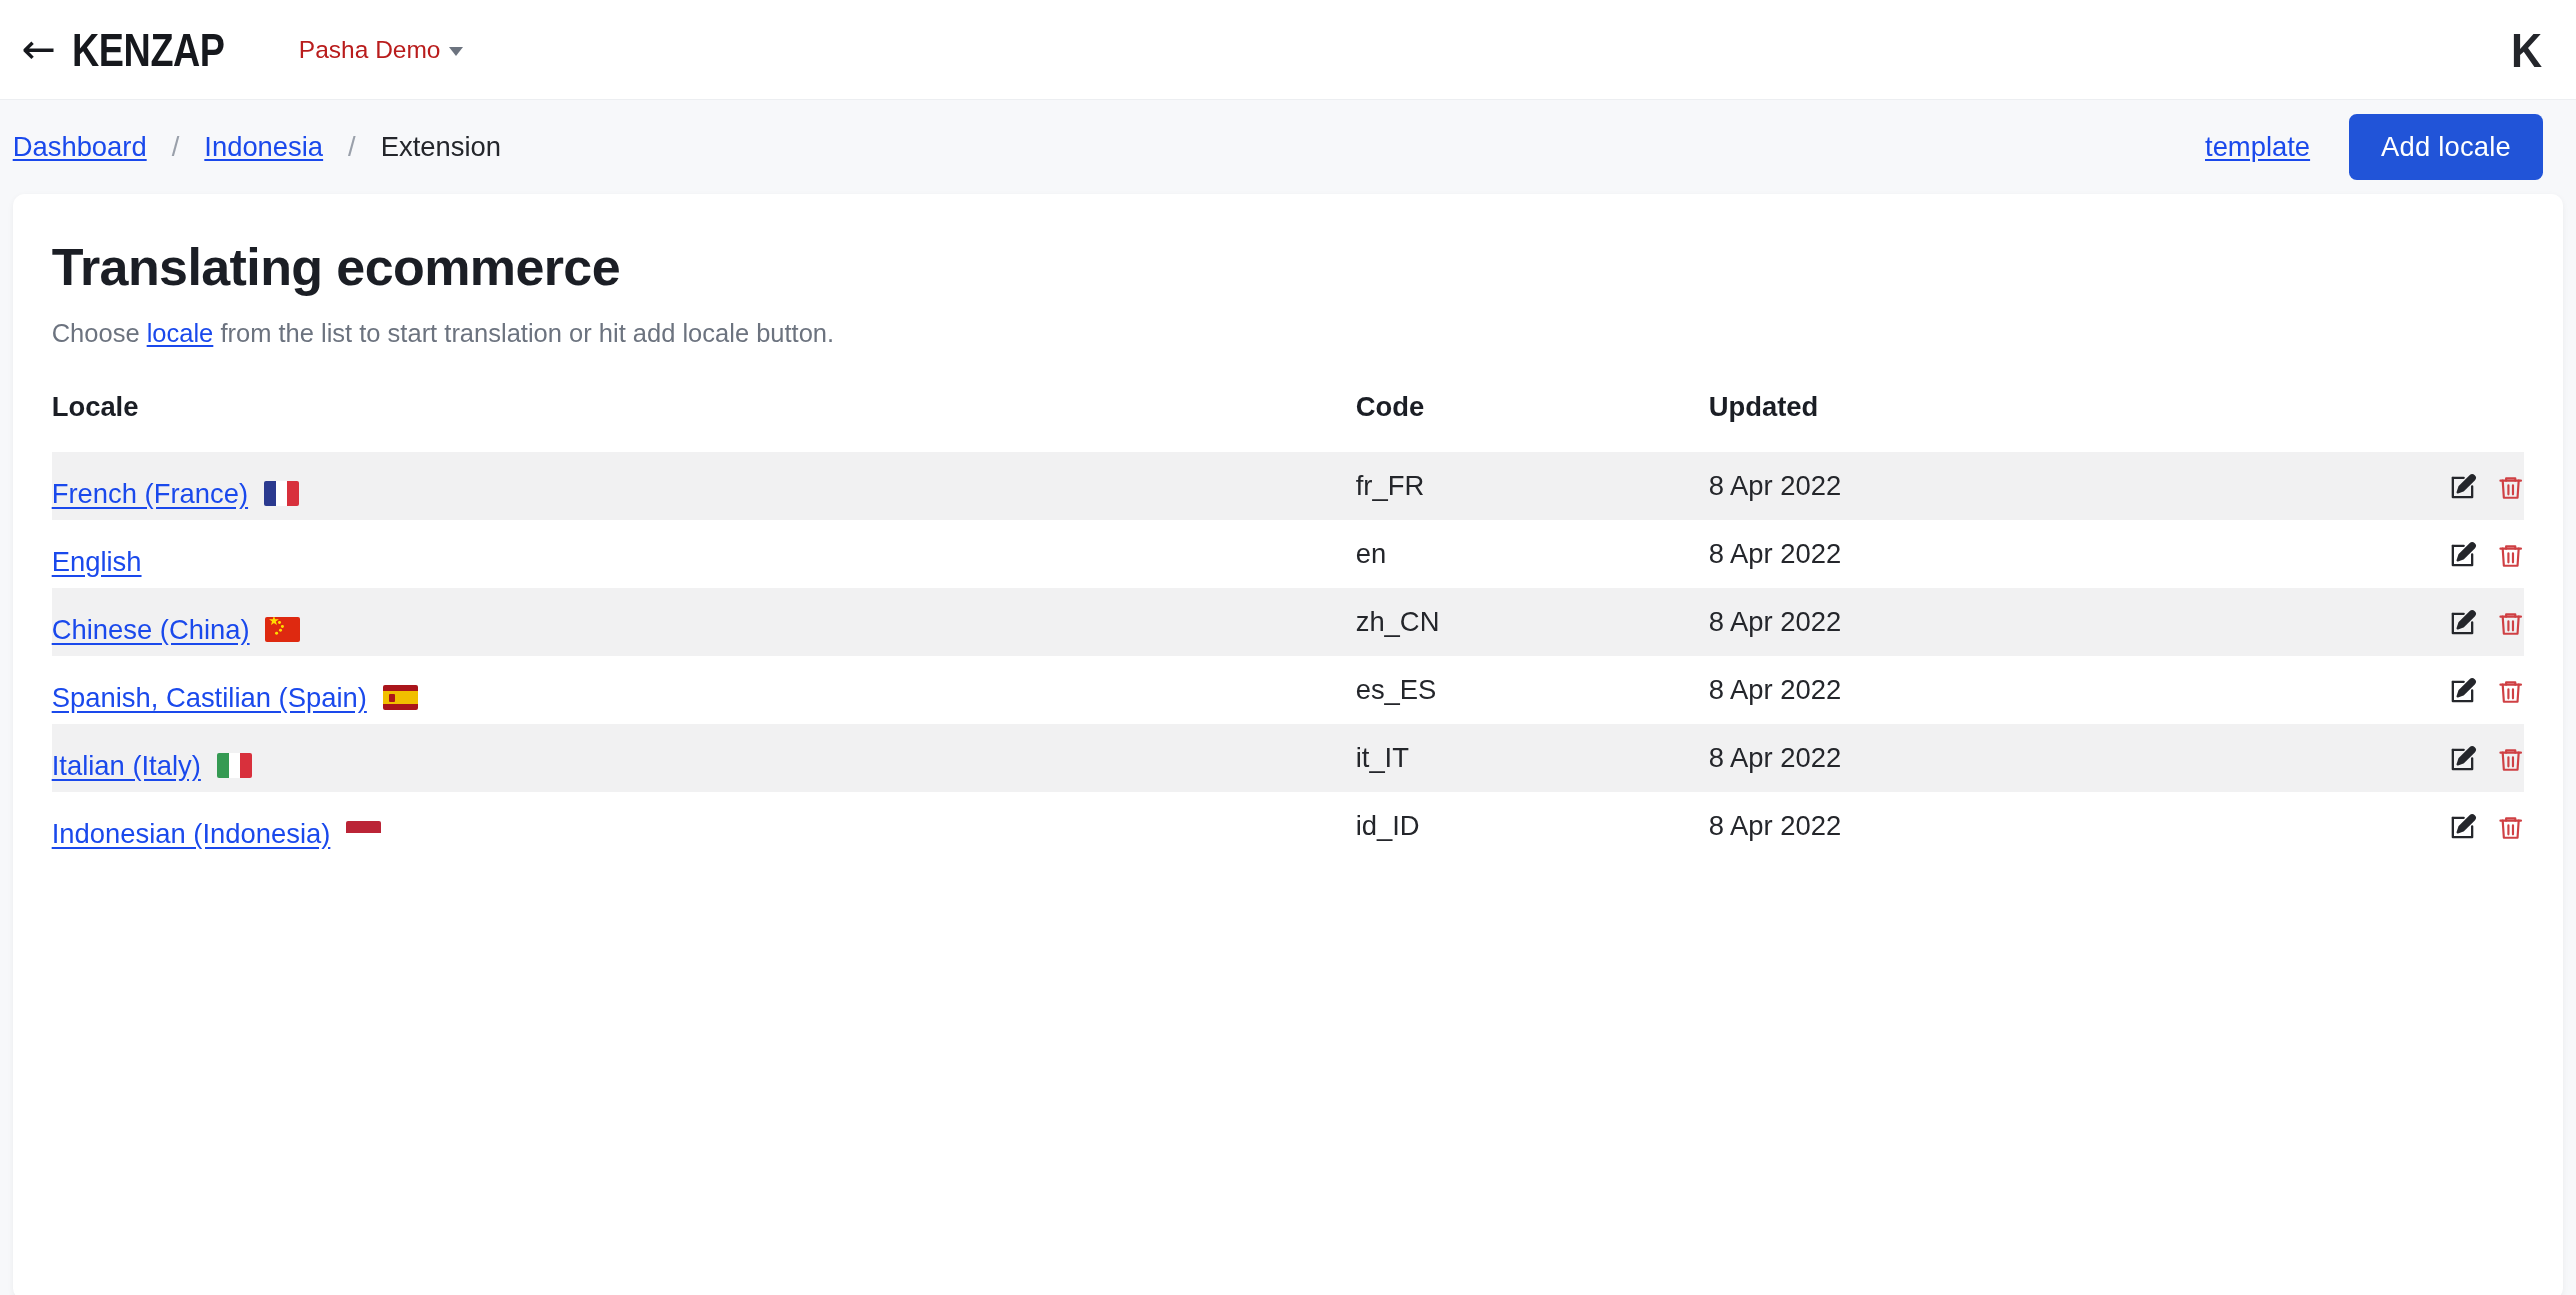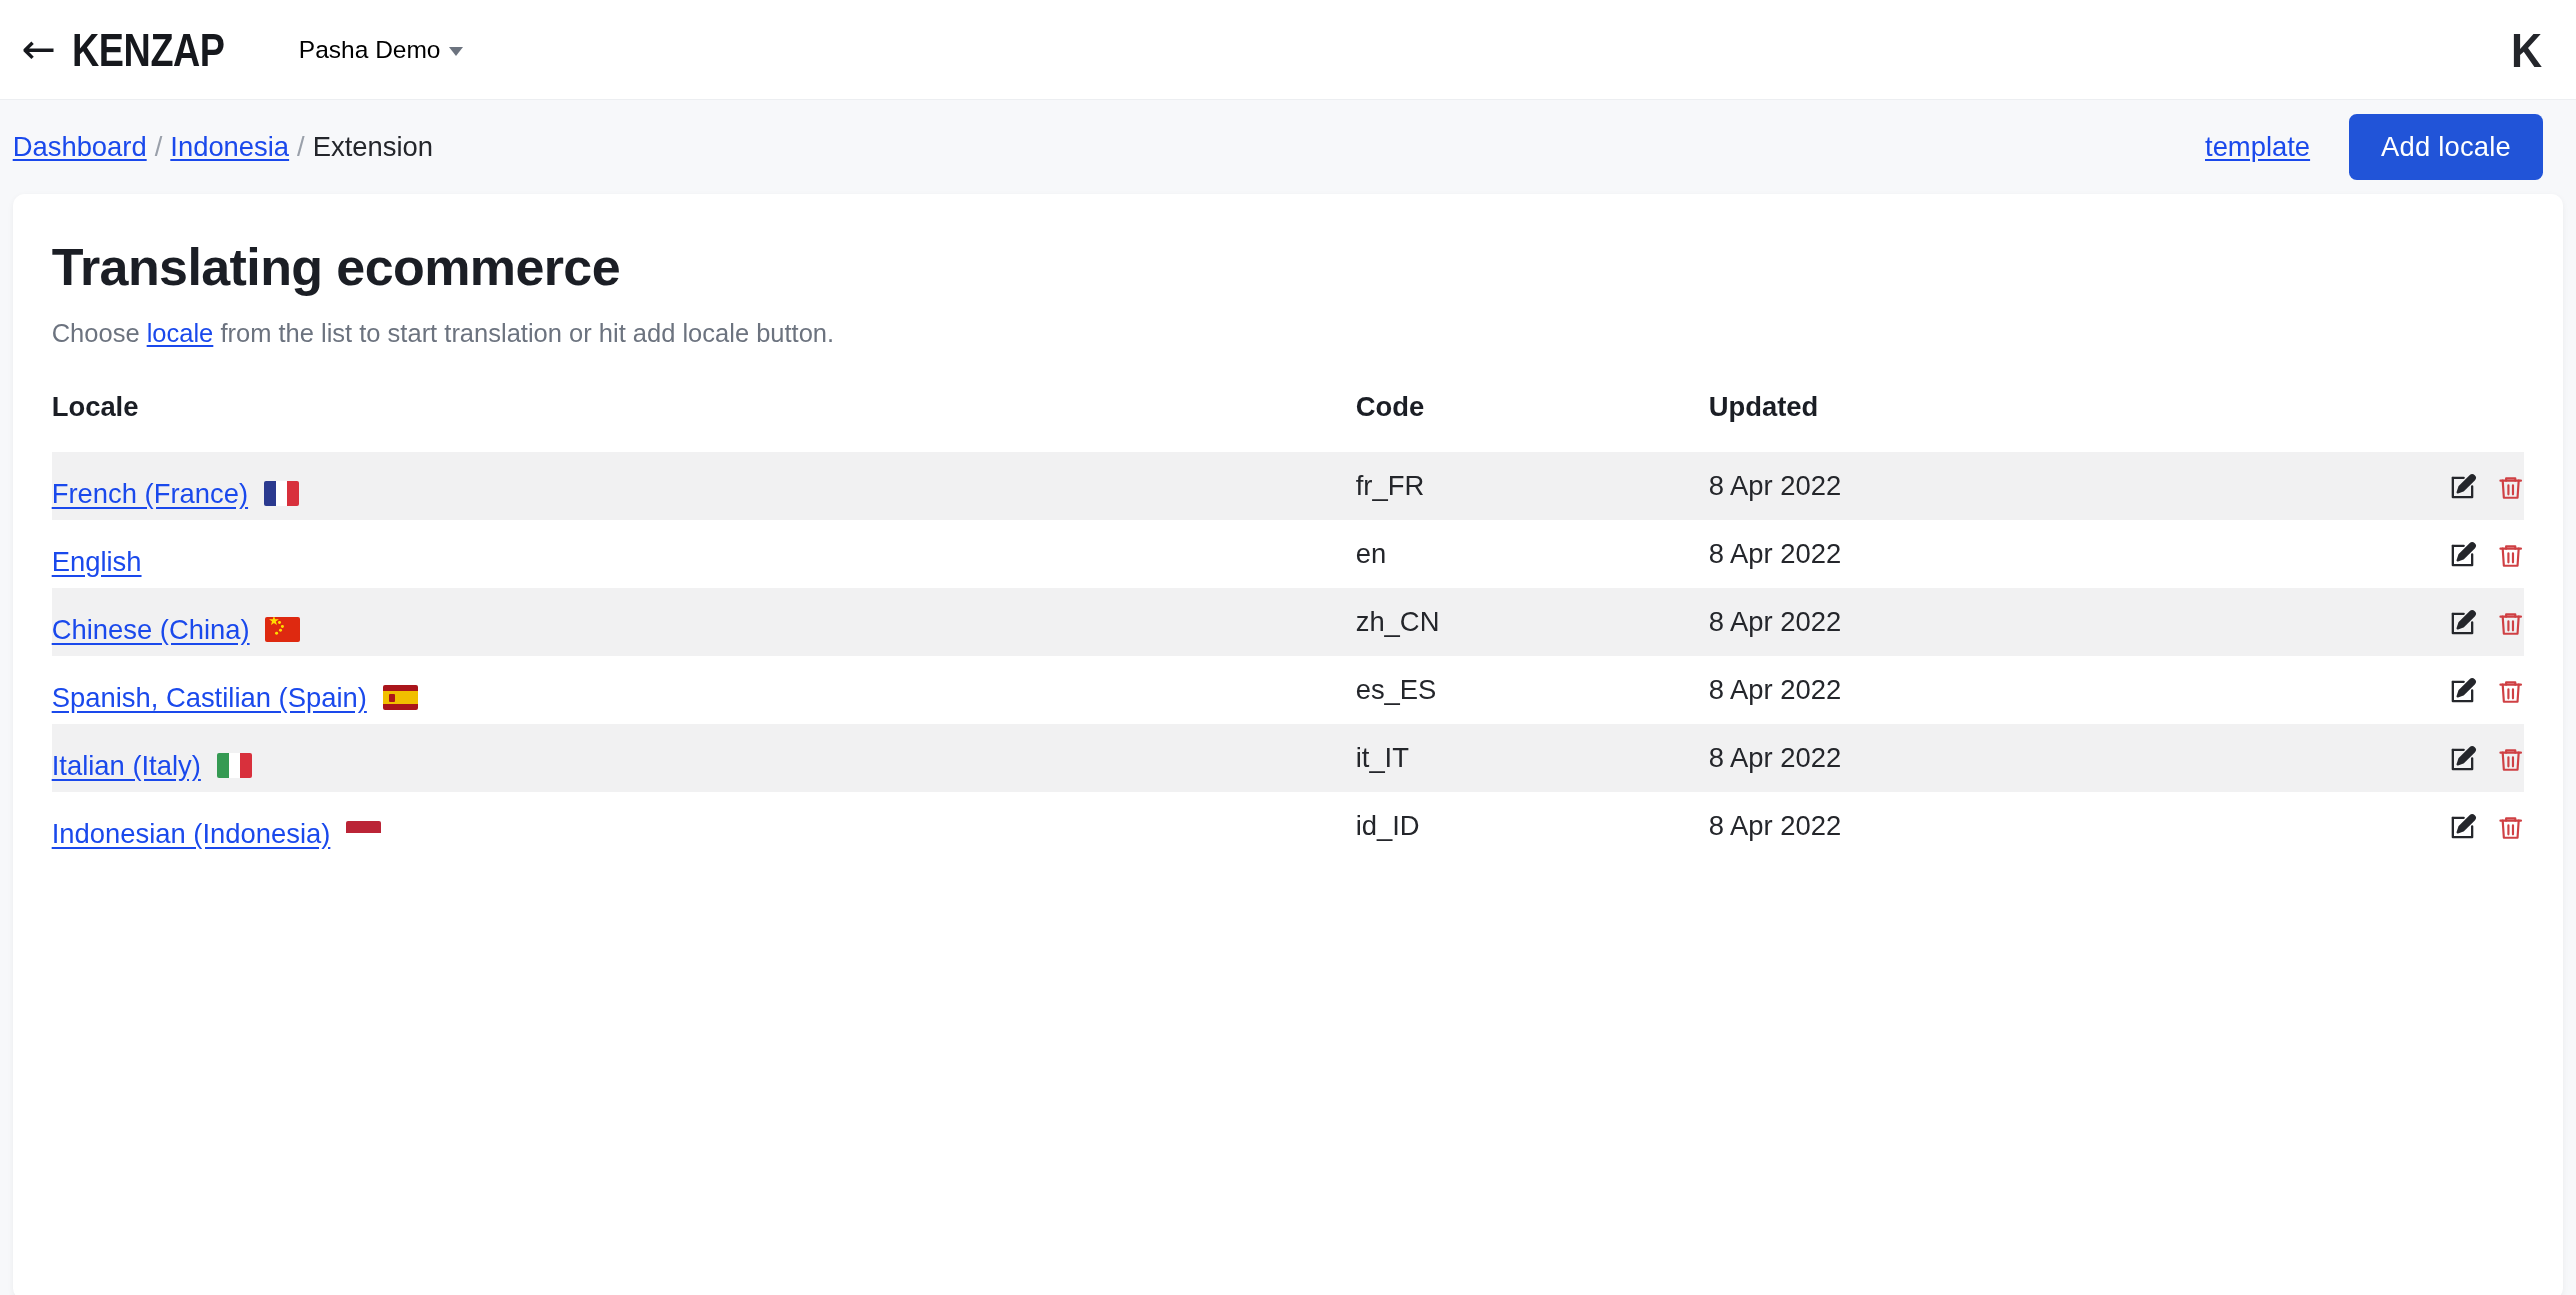--- a/index.html
+++ b/index.html
@@ -35,21 +35,21 @@
     font-size: 46px;
     font-weight: 700;
     letter-spacing: -0.5px;
     color: #16181d;
     transform: scaleX(0.82);
     transform-origin: left center;
     margin-right: 23.5px;
   }
   .site-select {
     font-size: 24.5px;
-    color: #000000;
+    color: #b91c1c;
     margin-left: 17.6px;
     display: flex;
     align-items: center;
     gap: 8.8px;
     cursor: pointer;
   }
   .caret {
     width: 0; height: 0;
     border-left: 7.8px solid transparent;
     border-right: 7.8px solid transparent;
@@ -74,21 +74,21 @@
     display: flex;
     align-items: center;
     padding: 0 33px 0 12.7px;
     background: #f7f8fa;
   }
   .crumbs {
     display: flex;
     align-items: center;
     font-size: 27.4px;
     color: #24262b;
-    gap: 8px;
+    gap: 25px;
   }
   .crumbs a {
     color: #1a49ec;
     text-decoration: underline;
     text-underline-offset: 2.9px;
   }
   .crumb-sep { color: #9aa0aa; font-size: 27.4px; }
   .crumb-current { color: #24262b; }
 
   .crumb-actions {

